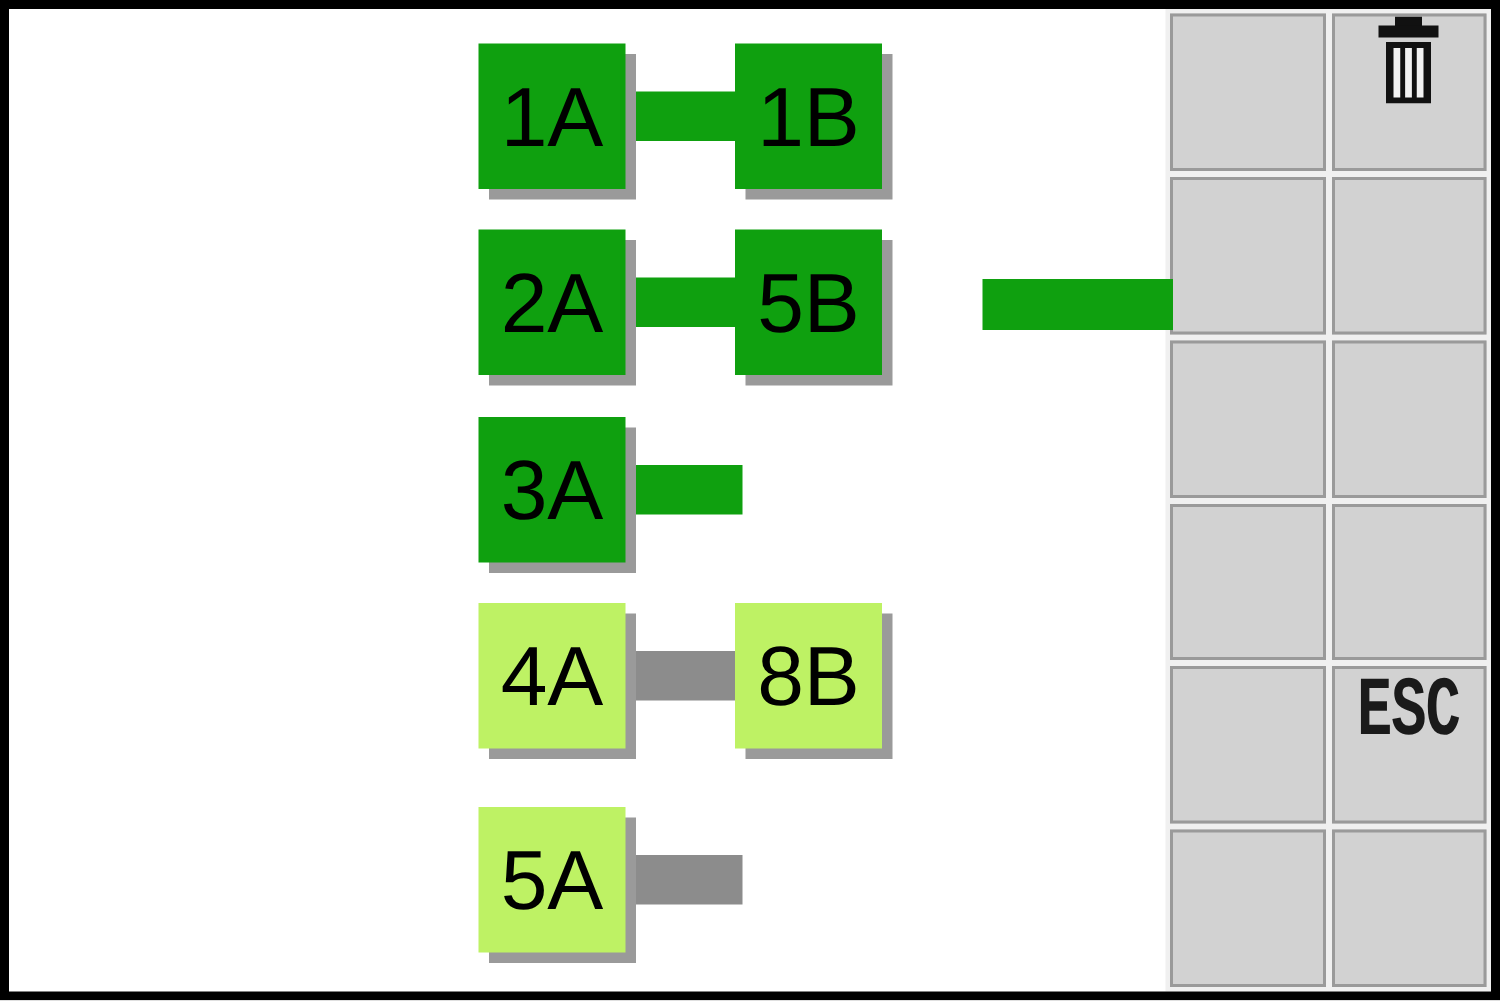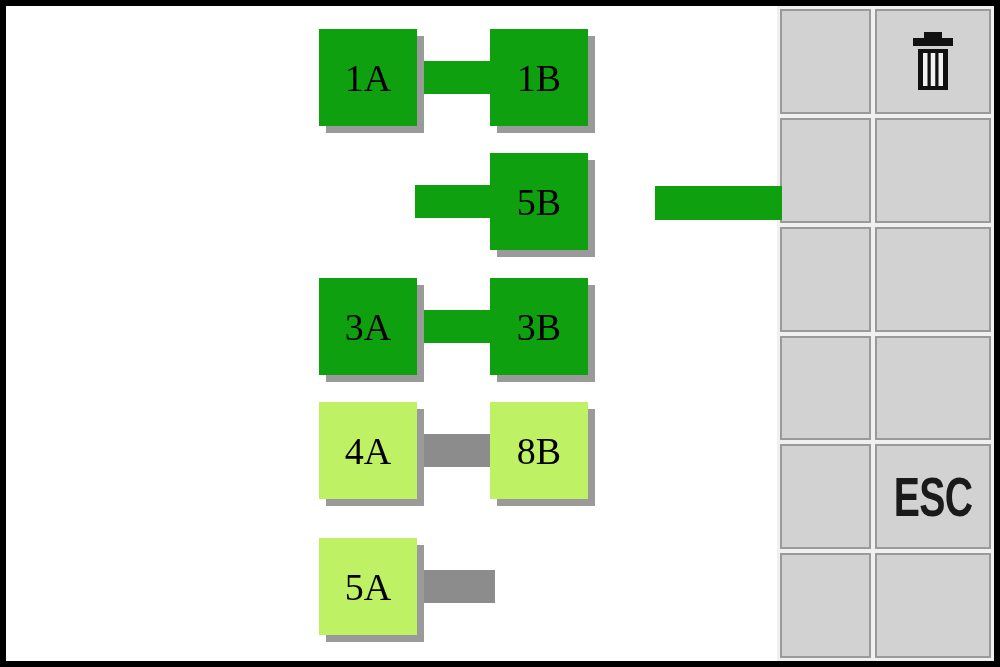--- a/index.html
+++ b/index.html
@@ -45,24 +45,23 @@
     height: 97px;
     z-index: 2;
     display: flex;
     align-items: center;
     justify-content: center;
     box-shadow: 7px 7px 0 0 #9a9a9a;
   }
   .pair .block.a { left: 0; }
   .pair .block.b { left: 171px; }
   .pair .block span {
-    font-size: 38px;
+    font-size: 56px;
     color: #000000;
     line-height: 1;
-    font-family: Liberation Serif, serif;
   }
   .pair.active .block,
   .pair.active .connector { background: #0fa00f; }
   .pair.inactive .block { background: #bef264; }
   .pair.inactive .connector { background: #8c8c8c; }
 
   
   .loose-bar {
     position: absolute;
     left: 655px;
@@ -85,22 +84,23 @@
     grid-template-columns: repeat(2, 1fr);
     grid-template-rows: repeat(6, 1fr);
     gap: 4px;
     padding: 3px;
     z-index: 2;
   }
   .cell {
     background: #d2d2d2;
     border: 2px solid #9a9a9a;
     display: flex;
-    align-items: center;
+    align-items: flex-start;
     justify-content: center;
+    font-family: Liberation Mono, monospace;
   }
   .esc-label {
     display: inline-block;
     font-size: 56px;
     font-weight: bold;
     color: #1a1a1a;
     letter-spacing: -1px;
     transform: scaleX(0.70);
     transform-origin: center;
     line-height: 1;
@@ -117,32 +117,32 @@
     <div class="block a">
       <span>1A</span>
     </div>
     <div class="block b">
       <span>1B</span>
     </div>
   </div>
 
   <div class="pair active" style="top:153px">
     <div class="connector"></div>
+    <div class="block a">
+      <span>2A</span>
+    </div>
     <div class="block b">
       <span>5B</span>
     </div>
   </div>
 
   <div class="pair active" style="top:278px">
     <div class="connector"></div>
     <div class="block a">
       <span>3A</span>
-    </div>
-    <div class="block b">
-      <span>3B</span>
     </div>
   </div>
 
   <div class="pair inactive" style="top:402px">
     <div class="connector"></div>
     <div class="block a">
       <span>4A</span>
     </div>
     <div class="block b">
       <span>8B</span>

